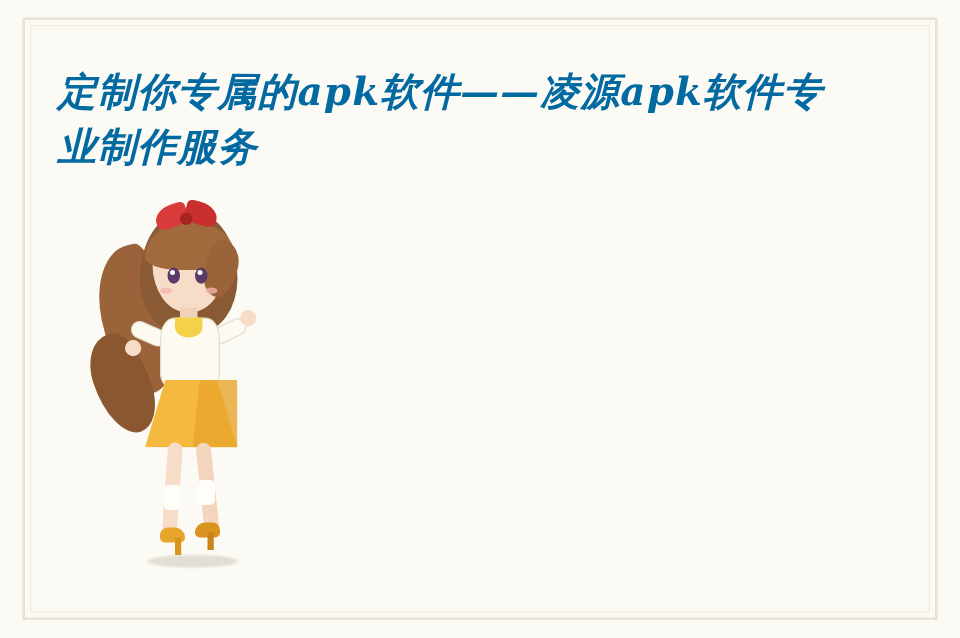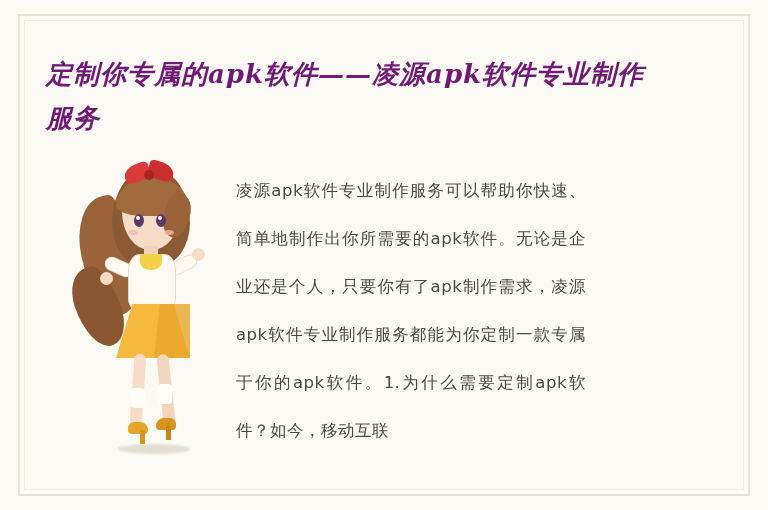--- a/index.html
+++ b/index.html
@@ -43,25 +43,25 @@
   }
   .content {
     position: absolute;
     left: 46px;
     top: 52px;
     right: 46px;
     bottom: 40px;
   }
   .title {
     font-family: "DejaVu Serif", serif;
-    font-size: 26px;
+    font-size: 31px;
     line-height: 44px;
     font-weight: bold;
     font-style: italic;
-    color: #701a75;
+    color: #0369a1;
     letter-spacing: 1px;
     margin: 0 0 8px 0;
     max-width: 620px;
   }
   .body-area {
     position: relative;
     margin-top: 10px;
     height: 320px;
   }
   .figure {
@@ -246,16 +246,15 @@
         <span class="fig-part leg-l"></span>
         <span class="fig-part leg-r"></span>
         <span class="fig-part sock-l"></span>
         <span class="fig-part sock-r"></span>
         <span class="fig-part shoe-l"></span>
         <span class="fig-part shoe-r"></span>
         <span class="fig-part heel-l"></span>
         <span class="fig-part heel-r"></span>
       </div>
 
-      <p class="paragraph">凌源apk软件专业制作服务可以帮助你快速、简单地制作出你所需要的apk软件。无论是企业还是个人，只要你有了apk制作需求，凌源apk软件专业制作服务都能为你定制一款专属于你的apk软件。1.为什么需要定制apk软件？如今，移动互联</p>
     </div>
   </div>
 </div>
 
 </body></html>

